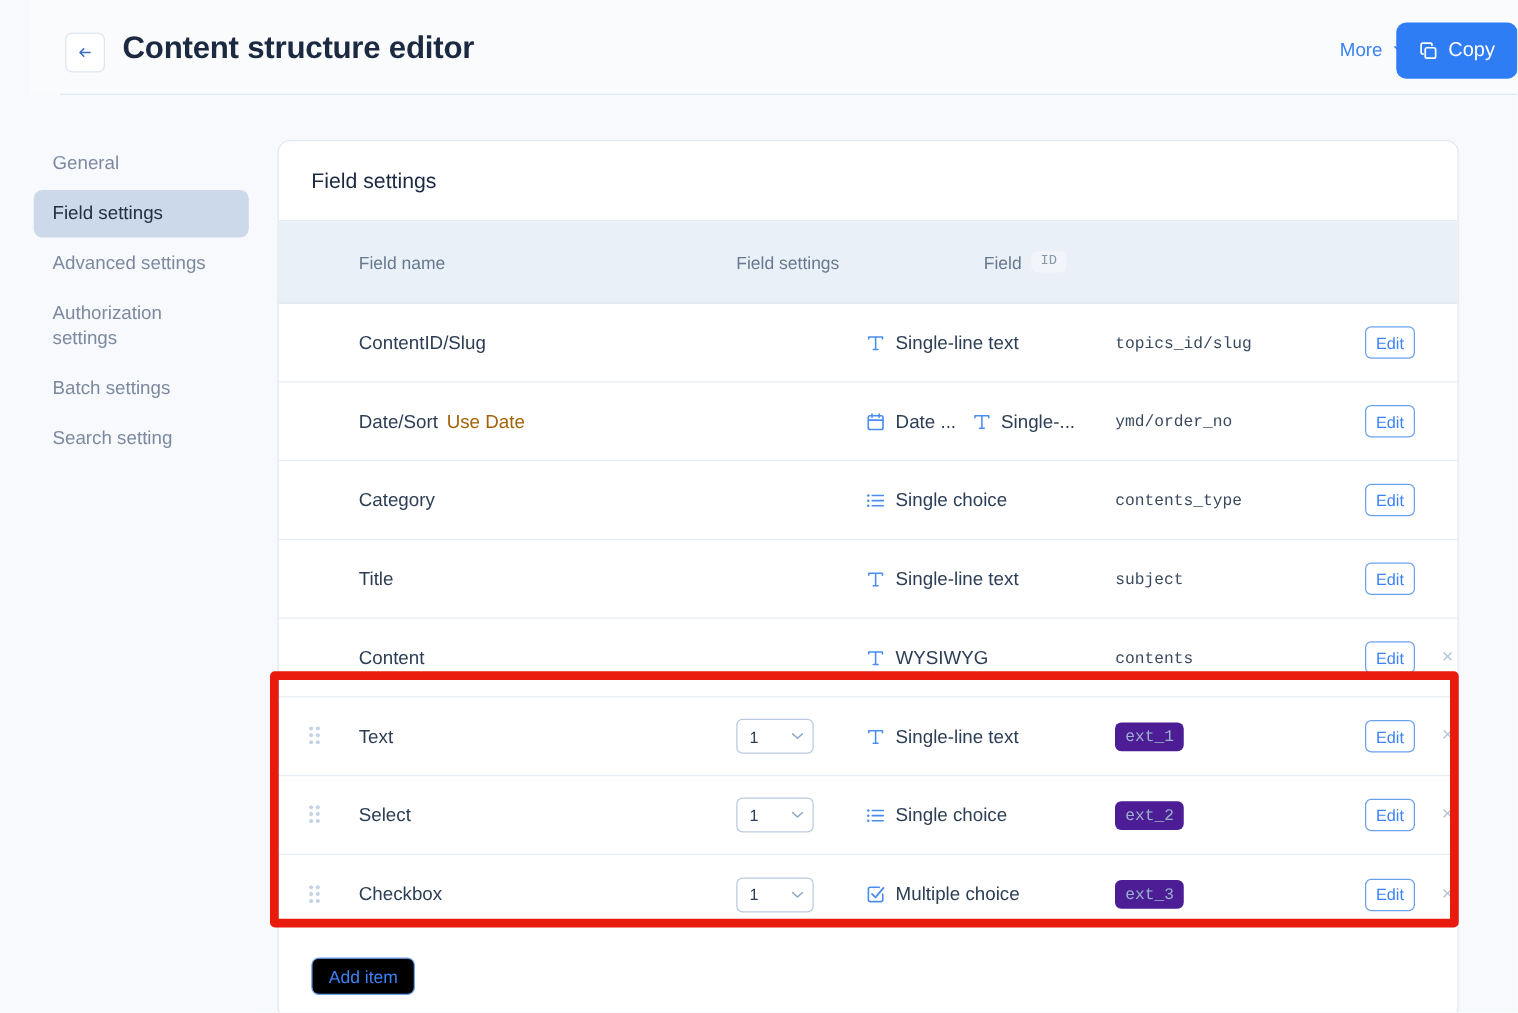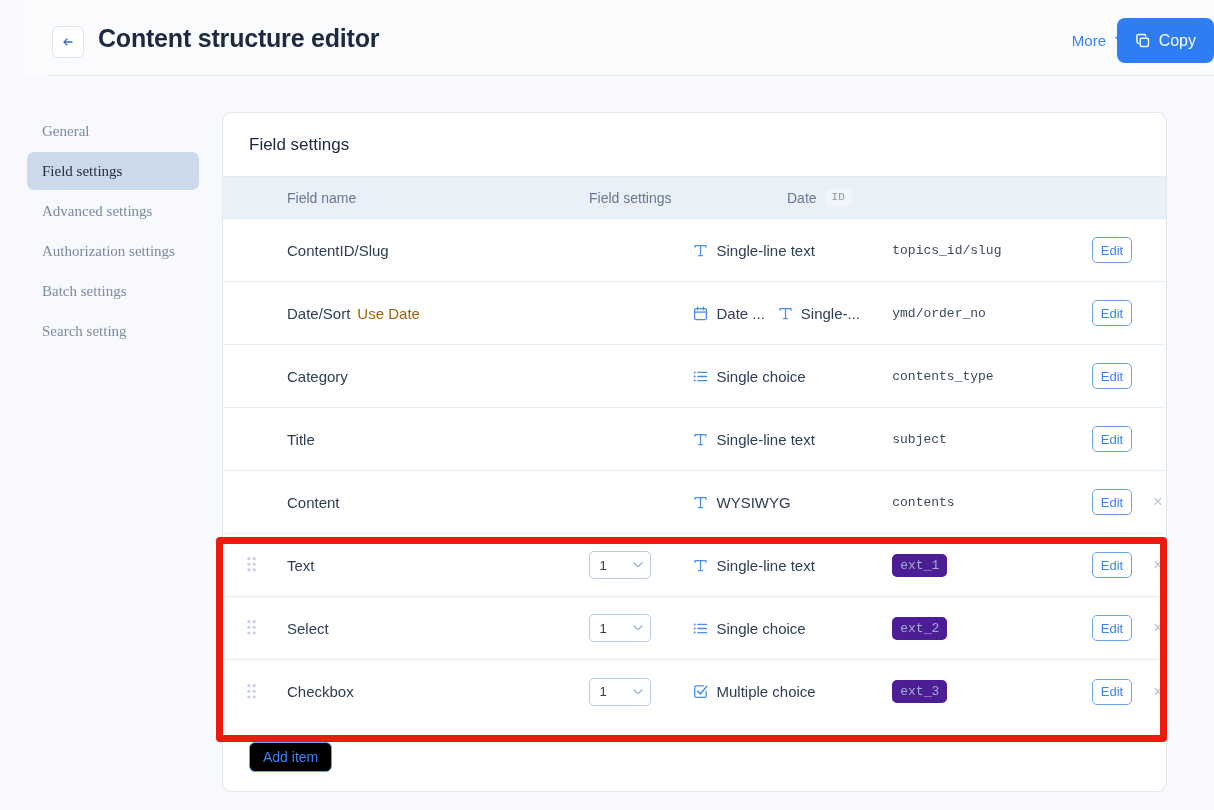--- a/index.html
+++ b/index.html
@@ -51,37 +51,36 @@
   }
 
   
   .sidebar {
     position: absolute; left: 27px; top: 112px; width: 172px;
   }
   .side-item {
     display: block; padding: 9px 15px; border-radius: 7px;
     font-size: 15px; color: #7c8aa0; line-height: 20px; cursor: pointer;
     margin-bottom: 2px;
-    font-family: Liberation Serif, serif;
   }
   .side-item.active { background: #ccd9ea; color: #22303f; }
 
   
   .card {
     position: absolute; left: 222px; top: 112px; width: 945px;
     background: #ffffff; border: 1px solid #dfe7f1; border-radius: 10px;
     overflow: hidden;
   }
   .card-title {
     height: 64px; display: flex; align-items: center; padding: 0 26px;
     font-size: 17px; color: #1b2a41; font-weight: 400;
     border-bottom: 1px solid #e4eaf2;
   }
   .thead {
-    display: flex; align-items: center; height: 42px;
+    display: flex; align-items: center; height: 66px;
     background: #eaf0f8; color: #67788f; font-size: 14px;
     border-bottom: 1px solid #dfe7f1;
   }
   .th-name  { width: 366px; padding-left: 64px; }
   .th-set   { width: 198px; }
   .th-slug  { display: flex; align-items: center; gap: 8px; }
   .id-badge {
     background: #f2f5f9; color: #8896a8; border-radius: 5px;
     font-family: "Liberation Mono", monospace; font-size: 11px;
     padding: 3px 7px; line-height: 1;
@@ -193,21 +192,21 @@
       <div class="side-item">Search setting</div>
     </nav>
 
   <section class="card">
     <div class="card-title">Field settings</div>
 
     <div class="thead">
       <div class="th-name">Field name</div>
       <div class="th-set">Field settings</div>
       <div class="th-slug">
-        <span>Date</span>
+        <span>Field</span>
         <span class="id-badge">ID</span>
       </div>
     </div>
 
     <div id="rows">
         <div class="row">
           <div class="cell-handle"></div>
           <div class="cell-name">
             <span>ContentID/Slug</span>
           </div>

